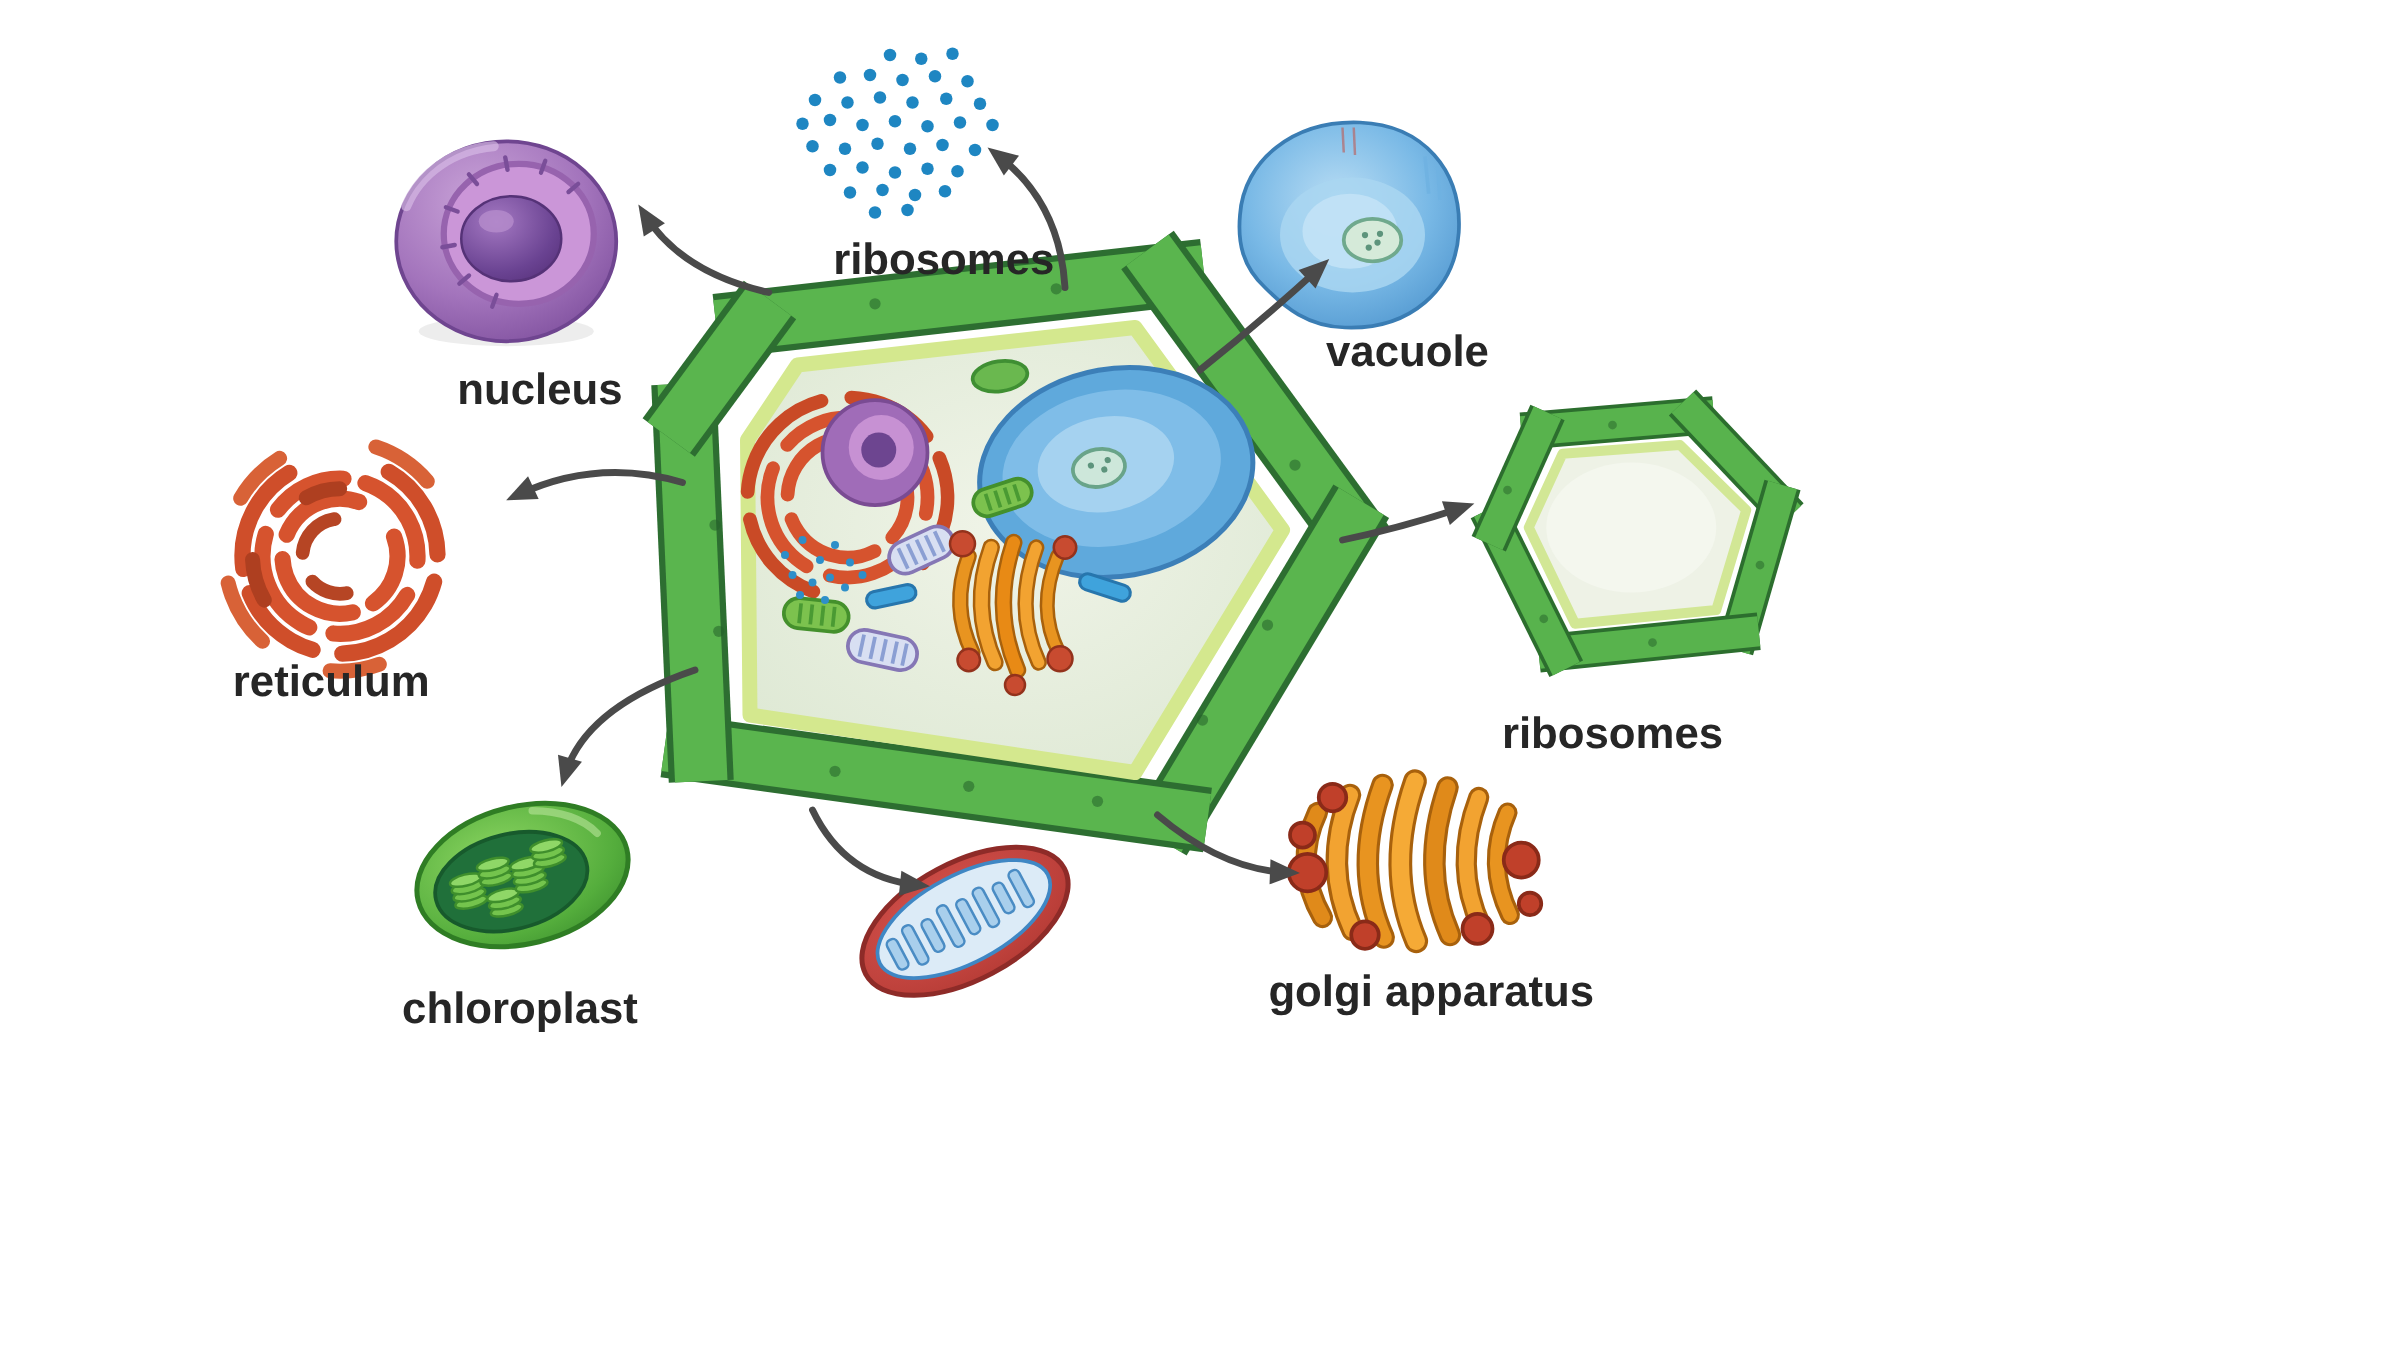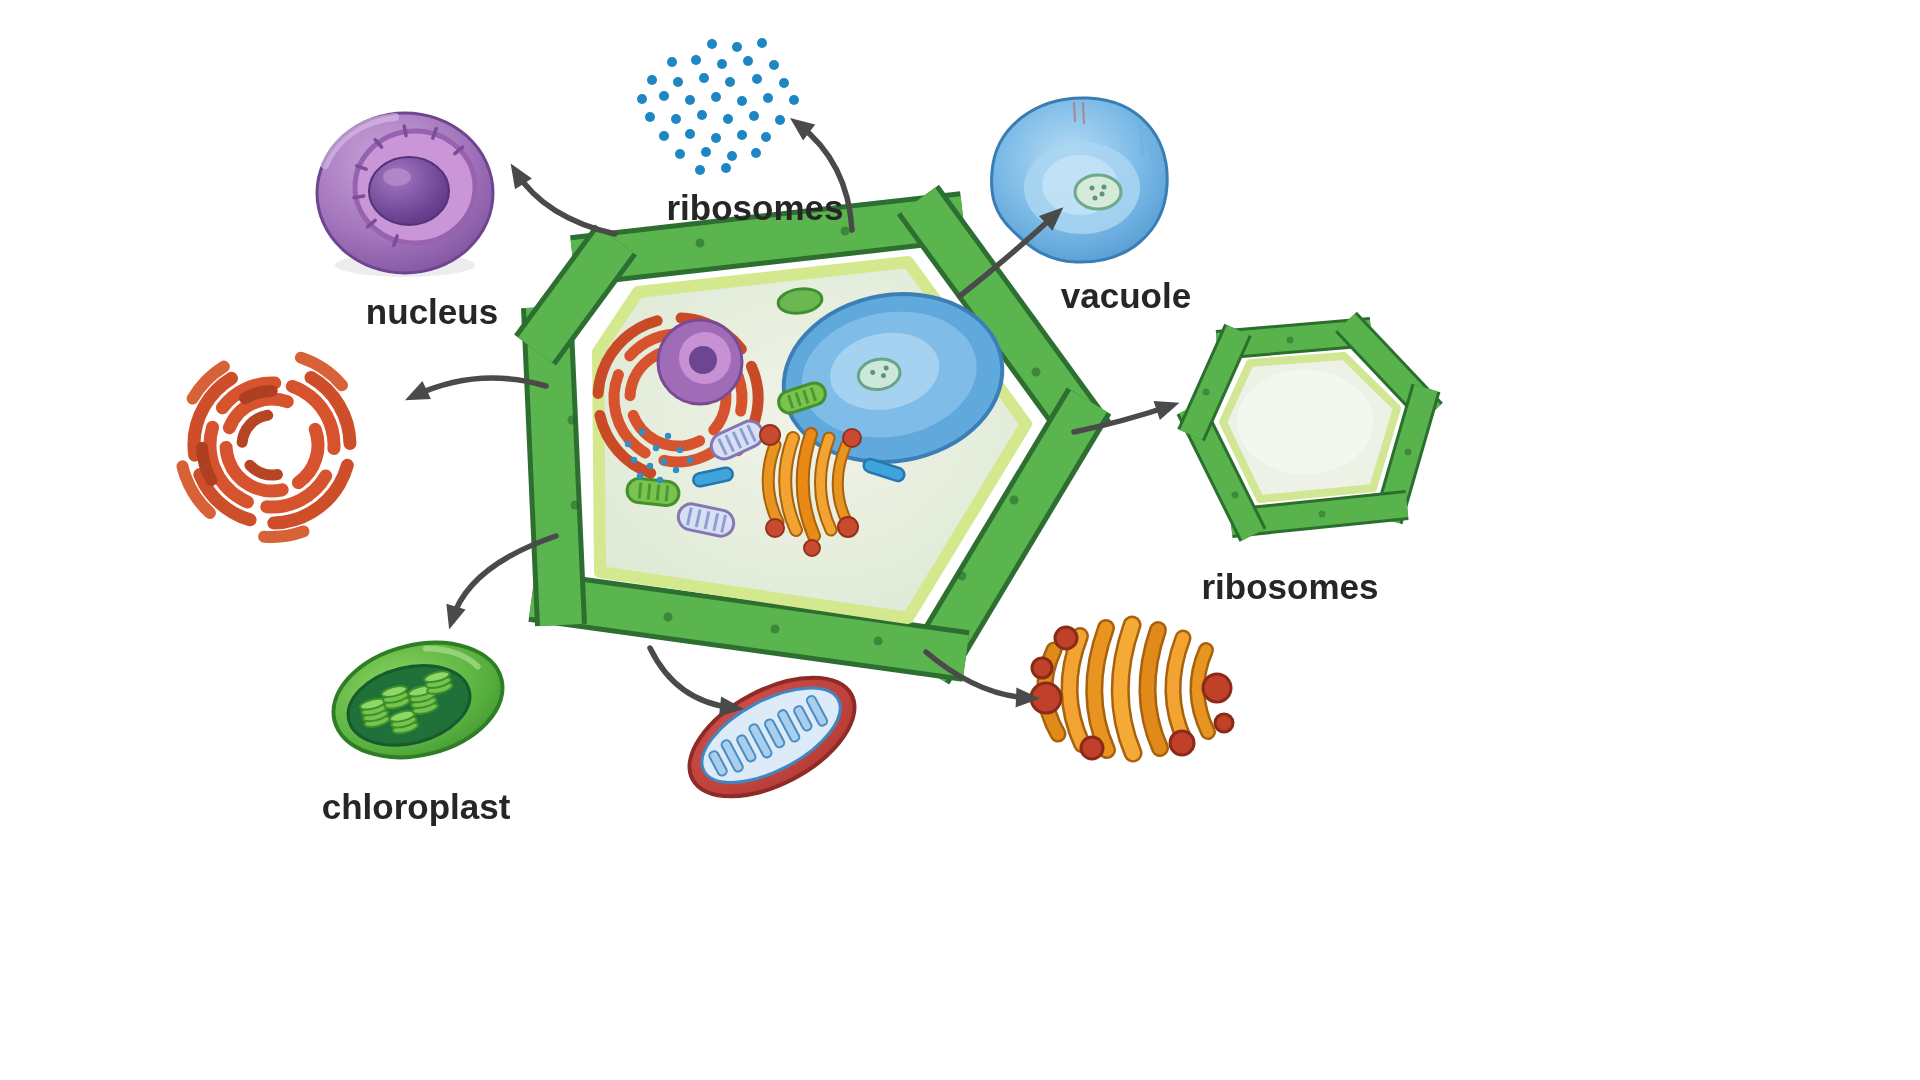--- a/index.html
+++ b/index.html
@@ -395,19 +395,21 @@
     <path d="M 546 386 Q 478 366 414 396" marker-end="url(#arrowhead)"></path>
     <path d="M 1074 432 Q 1122 422 1170 406" marker-end="url(#arrowhead)"></path>
     <path d="M 556 536 Q 468 566 452 620" marker-end="url(#arrowhead)"></path>
     <path d="M 650 648 Q 676 702 734 708" marker-end="url(#arrowhead)"></path>
     <path d="M 926 652 Q 978 696 1030 698" marker-end="url(#arrowhead)"></path>
   </g>
 </svg>
 
   <div class="label" style="left:755px; top:186px">ribosomes</div>
   <div class="label" style="left:432px; top:290px">nucleus</div>
-  <div class="label" style="left:1126px; top:274px">vacuole</div>
+  <div class="label" style="left:1126px; top:260px">vacuole</div>
   <div class="label" style="left:265px; top:524px">
+    <div>reticulum</div>
   </div>
   <div class="label" style="left:1290px; top:565px">ribosomes</div>
   <div class="label" style="left:416px; top:785px">chloroplast</div>
+  <div class="label" style="left:1145px; top:772px">golgi apparatus</div>
 
 </div>
 
 </body></html>

